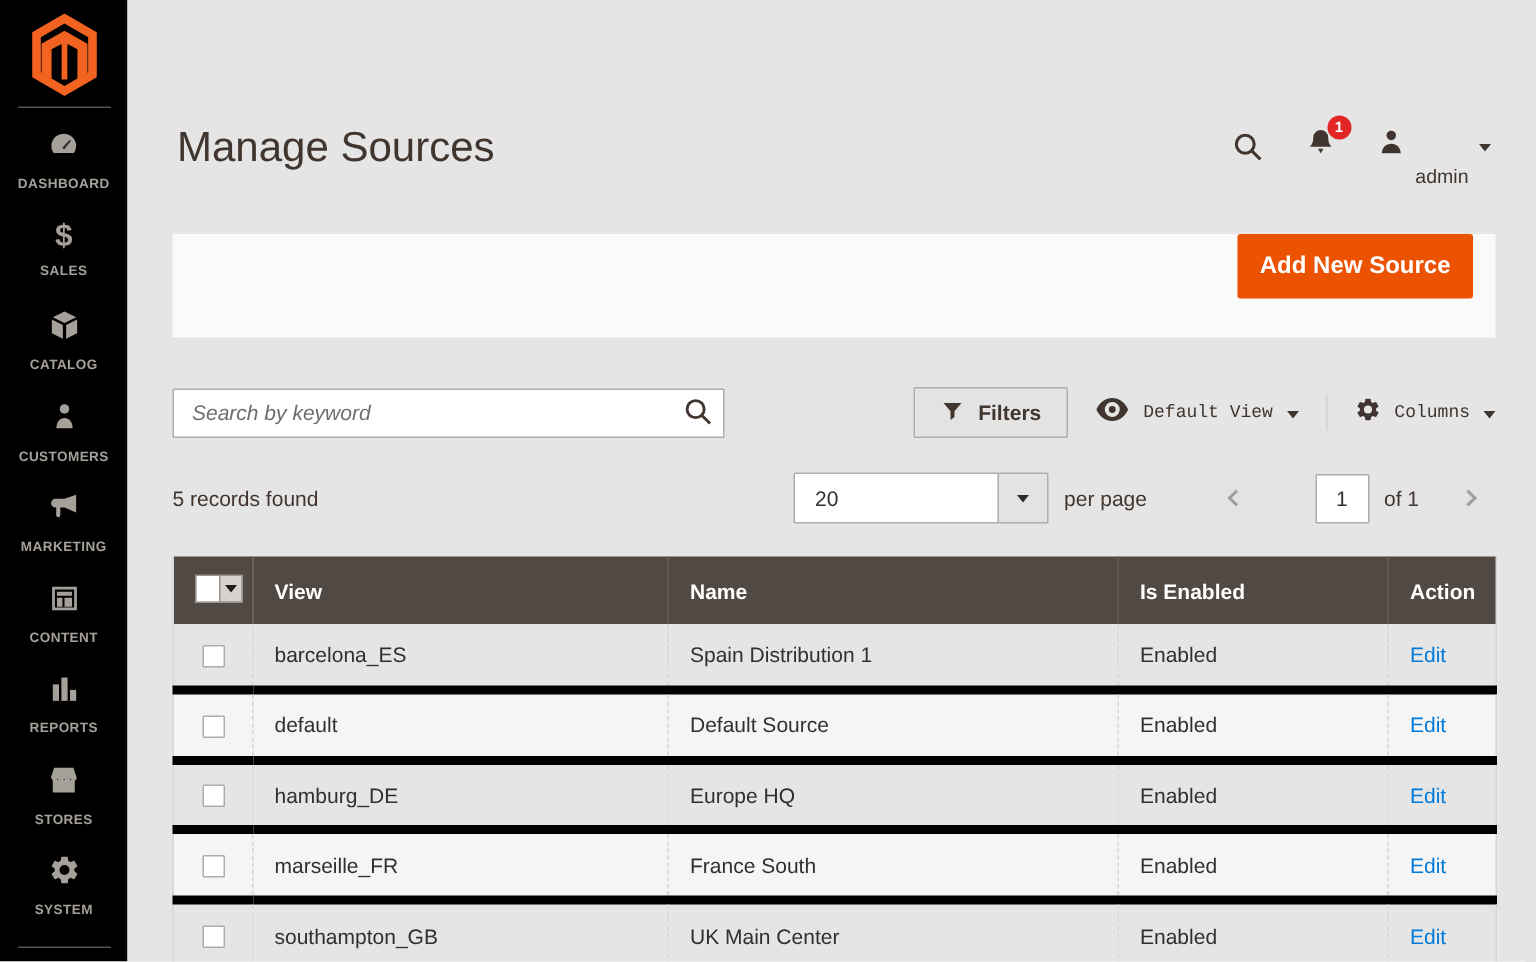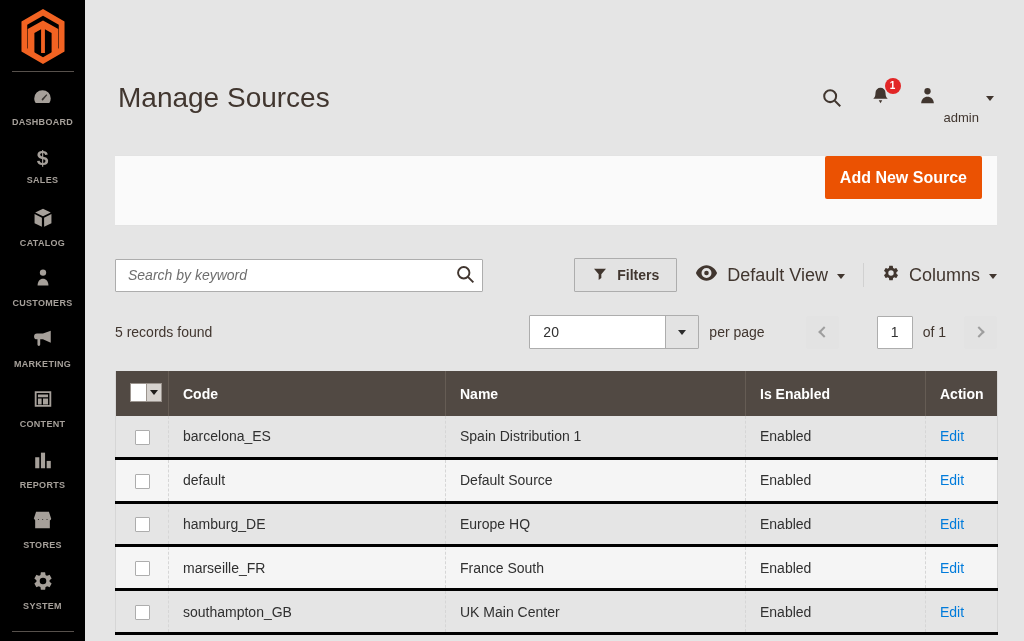--- a/index.html
+++ b/index.html
@@ -83,21 +83,21 @@
 
   .toolbar-right { display: flex; align-items: center; gap: 18px; }
   .filters-btn {
     display: flex; align-items: center; gap: 9px;
     height: 34px; padding: 0 17px;
     background: #e3e3e3; border: 1px solid #adadad; border-radius: 1px;
     font-size: 14px; font-weight: bold; color: #41362f; cursor: pointer;
     font-family: "Liberation Sans", sans-serif;
   }
   .selector { display: flex; align-items: center; gap: 9px; cursor: pointer; }
-  .selector-label { font-size: 18px; color: #41362f; }
+  .selector-label { font-size: 12px; color: #41362f; font-family: Liberation Mono, monospace; }
   .sel-caret {
     width: 0; height: 0;
     border-left: 4px solid transparent; border-right: 4px solid transparent;
     border-top: 5px solid #41362f; margin-top: 2px;
   }
   .v-divider { width: 1px; height: 24px; background: #d1d1d1; }
 
   
   .records-row {
     margin: 23px 27px 0 30px;
@@ -138,21 +138,21 @@
 
   
   .grid { margin: 22px 27px 0 30px; border-collapse: collapse; width: 882px; table-layout: fixed; }
   .grid thead th {
     background: #514943; color: #fff; font-size: 14px; font-weight: bold;
     text-align: left; padding: 12px 14px; height: 41px;
   }
   .grid thead th + th { border-left: 1px solid #655c54; }
   .grid td {
     font-size: 14px; color: #303030; padding: 12px 14px; height: 41px;
-    border-bottom: 3px solid #000000;
+    border-bottom: 6px solid #000000;
   }
   .grid td + td { border-left: 1px dashed #d6d6d6; }
   .grid tbody tr:nth-child(even) td { background: #f5f5f5; }
   .grid { border-left: 1px solid #d6d6d6; border-right: 1px solid #d6d6d6; border-bottom: 1px solid #d6d6d6; }
   .col-check { width: 53px; }
   .col-code { width: 277px; }
   .col-name { width: 300px; }
   .col-enabled { width: 180px; }
   .col-action { width: 72px; }
   .th-check, .td-check { text-align: center; }
@@ -387,21 +387,21 @@
     <thead>
       <tr>
         <th class="th-check">
           <span class="multicheck">
             <span class="mc-box"></span>
             <span class="mc-drop">
               <span class="mc-caret"></span>
             </span>
           </span>
         </th>
-        <th>Code</th>
+        <th>View</th>
         <th>Name</th>
         <th>Is Enabled</th>
         <th>Action</th>
       </tr>
     </thead>
     <tbody>
       <tr>
         <td class="td-check"><span class="row-checkbox"></span></td>
         <td>barcelona_ES</td>
         <td>Spain Distribution 1</td>

